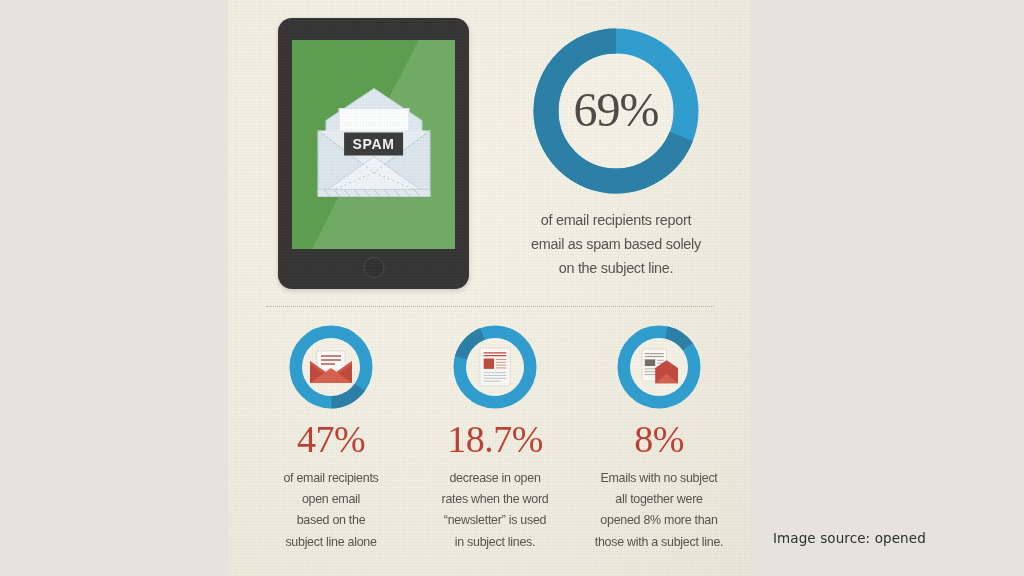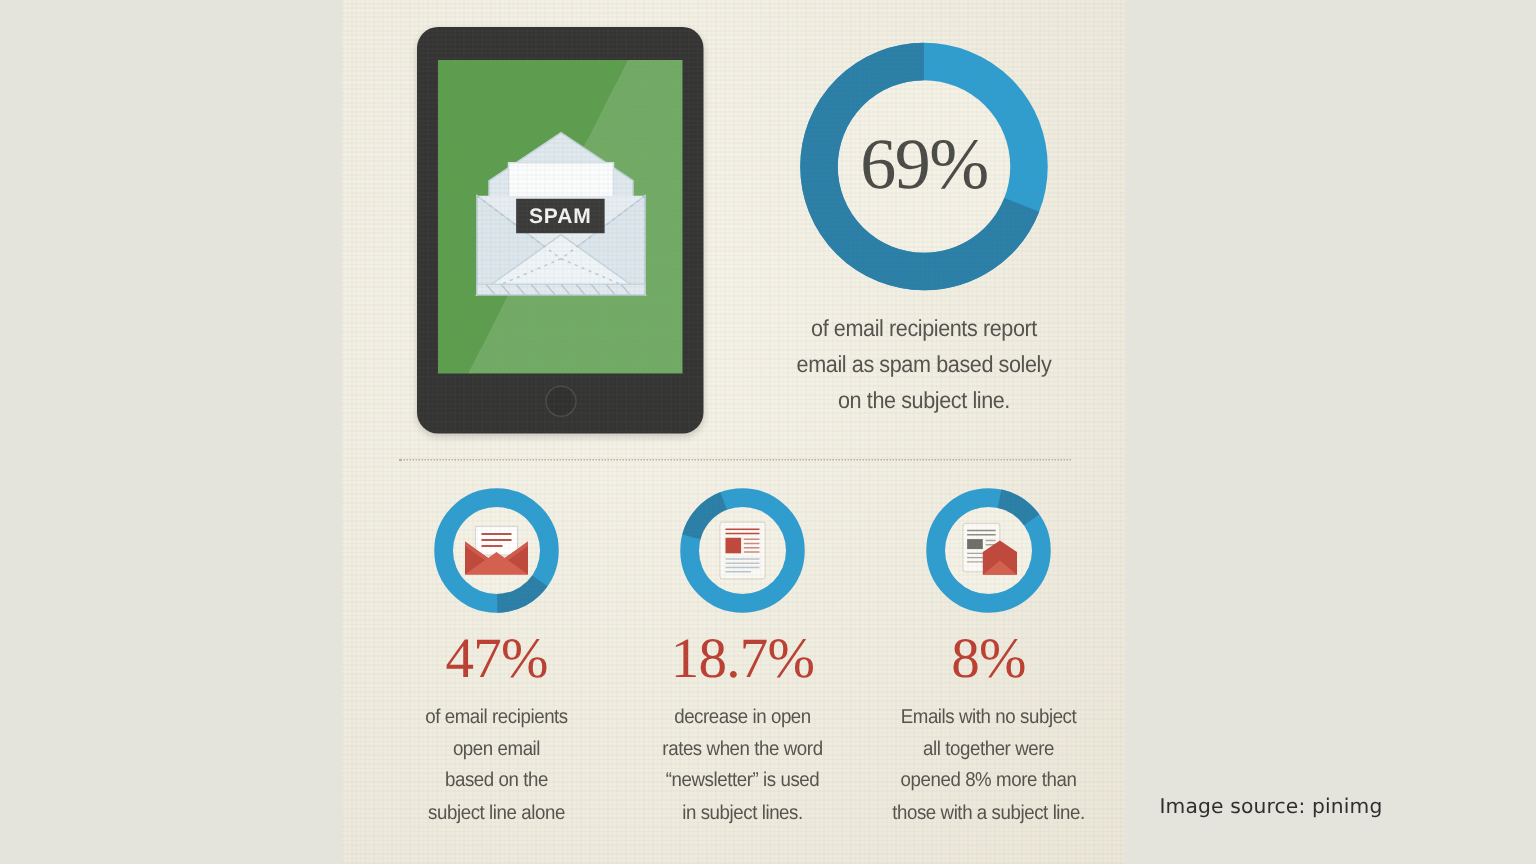--- a/index.html
+++ b/index.html
@@ -395,15 +395,15 @@
           <div>Emails with no subject</div>
           <div>all together were</div>
           <div>opened 8% more than</div>
           <div>those with a subject line.</div>
         </div>
       </div>
 
     </div>
   </div>
 
-  <div class="source-caption">Image source: pinimg</div>
+  <div class="source-caption">Image source: opened</div>
 
 </div>
 
 </body></html>

